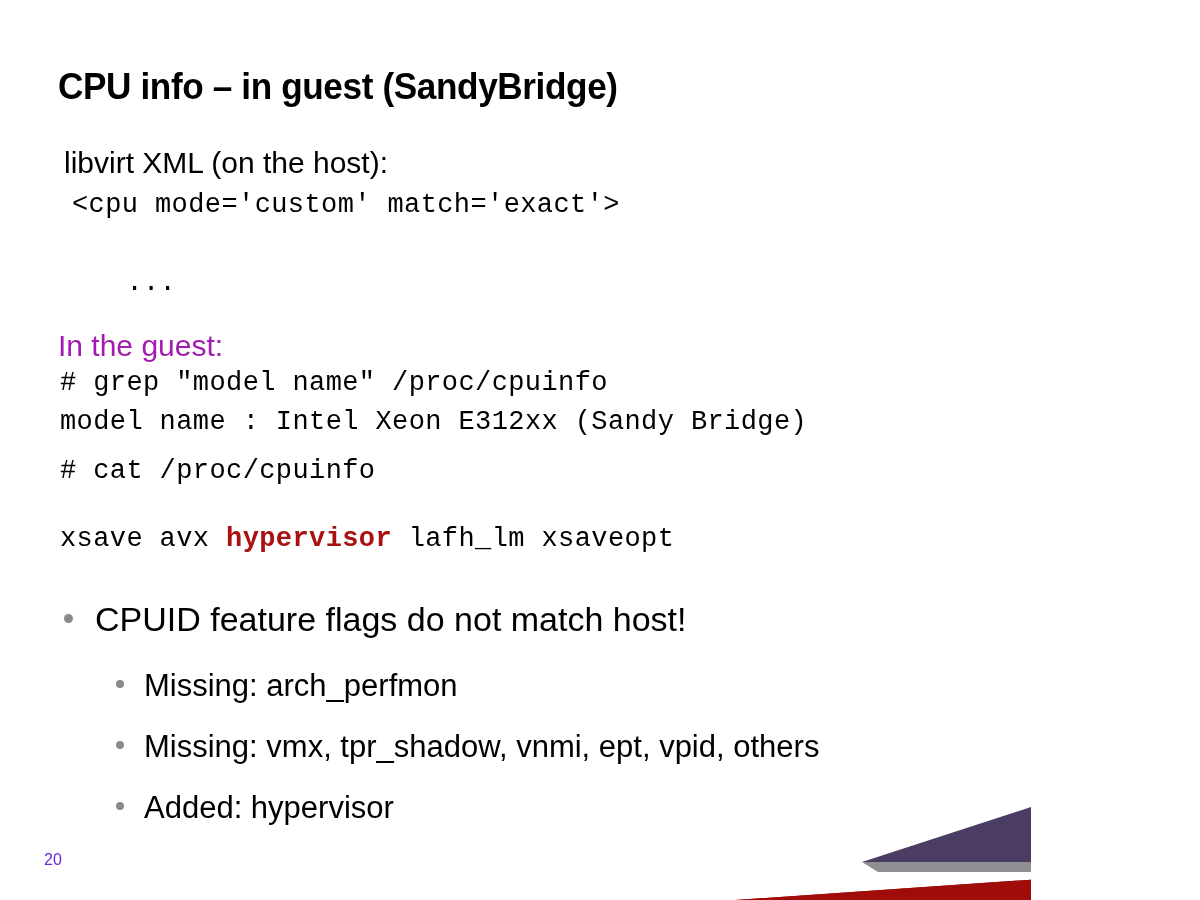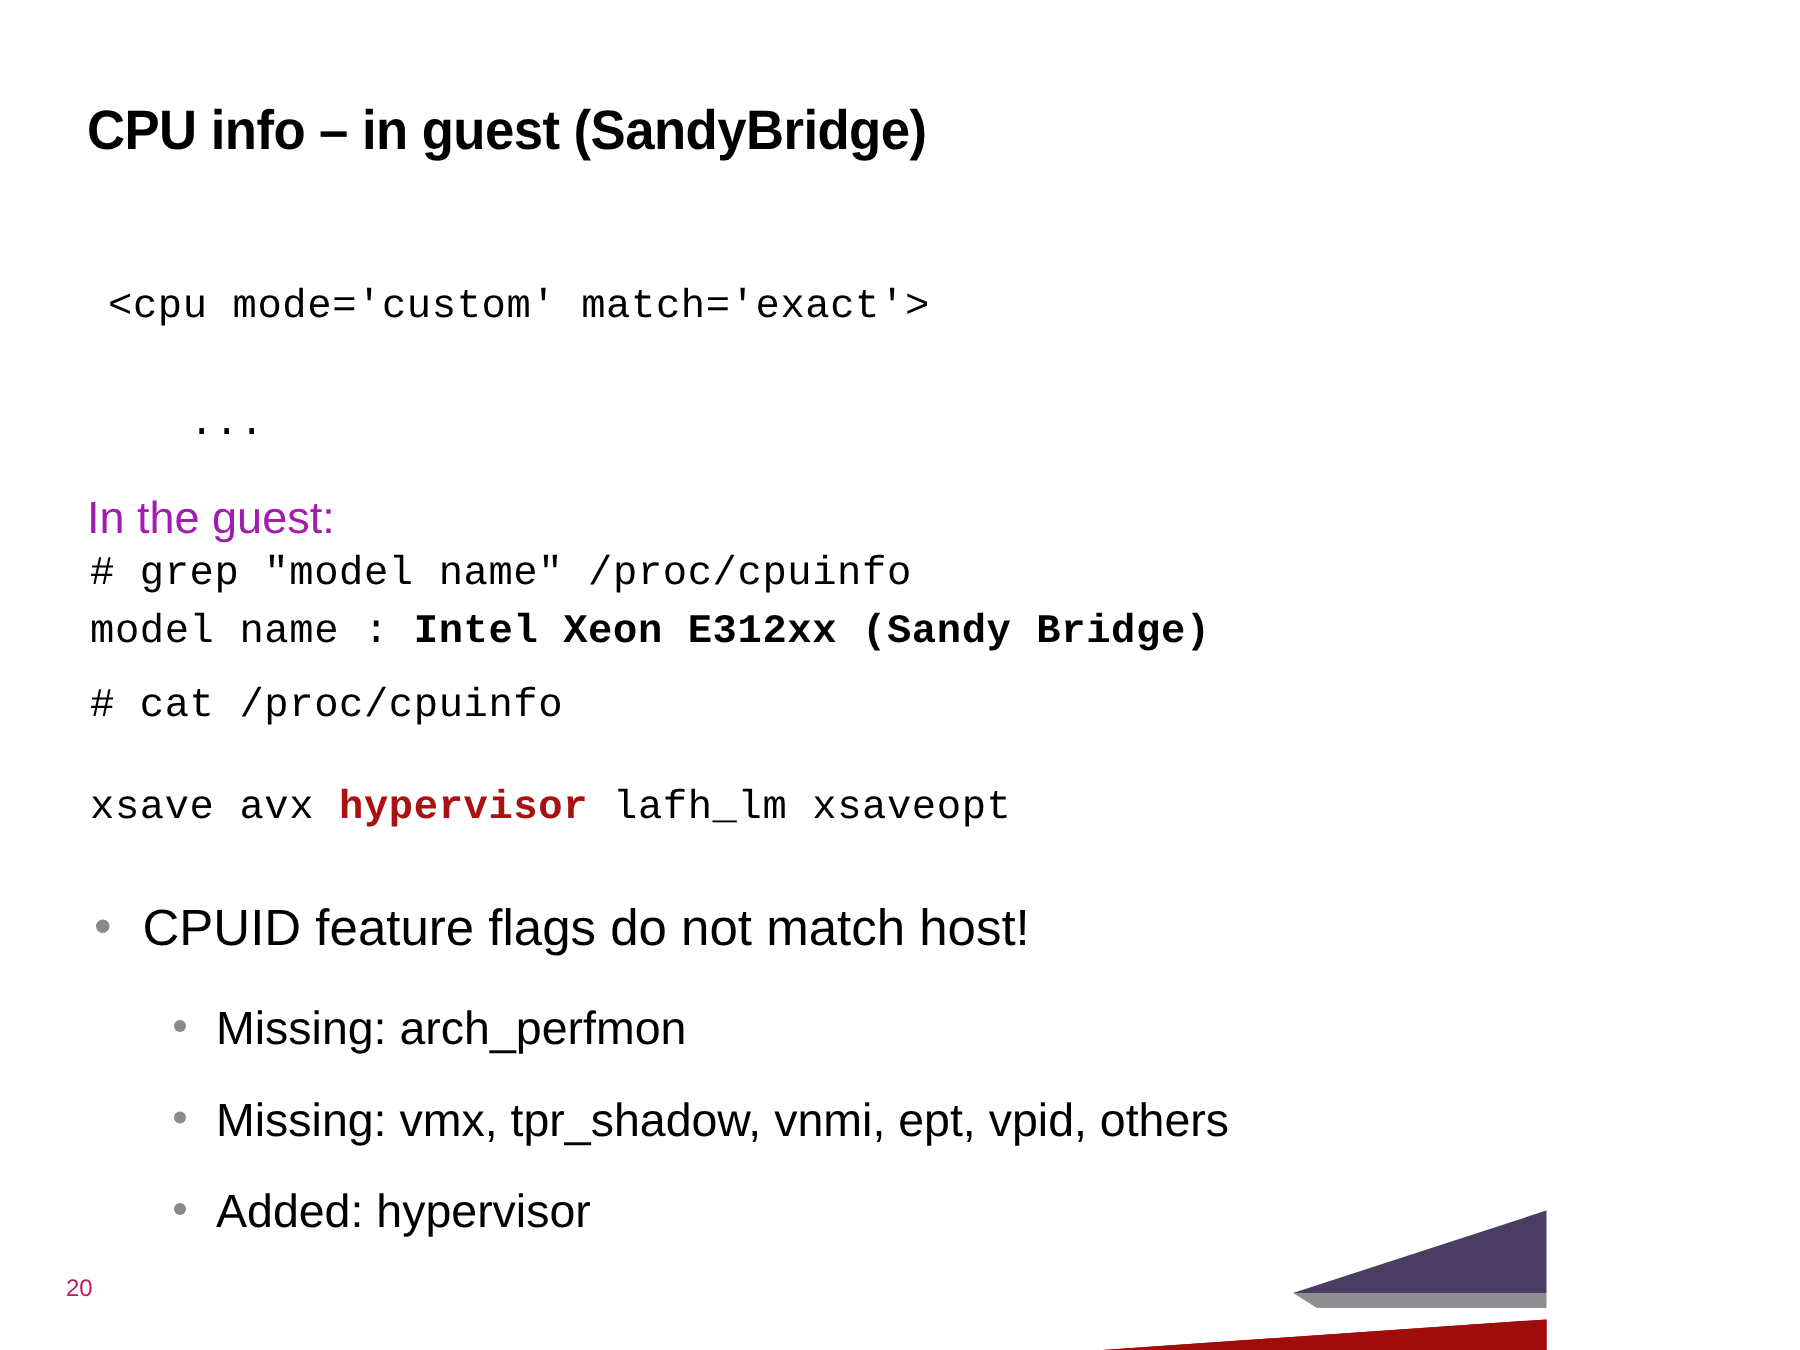--- a/index.html
+++ b/index.html
@@ -55,21 +55,21 @@
 
   .code {
     position: absolute;
     left: 60px;
     font-family: "Liberation Mono", "DejaVu Sans Mono", monospace;
     font-size: 27px;
     color: #000000;
     white-space: pre;
     letter-spacing: 0.4px;
   }
-  .code b { font-weight: bold; margin-top: 32px; }
+  .code b { font-weight: normal; margin-top: 32px; }
   .code .hv { color: #A91210; font-weight: bold; }
 
   .xml-l1 { top: 190px; margin-left: 12px; }
   .xml-l2 { top: 229px; }
   .xml-l3 { top: 268px; }
 
   .sh-l1 { top: 368px; }
   .sh-l2 { top: 407px; }
   .sh-l3 { top: 456px; text-align: right; }
   .sh-l4 { top: 485px; }
@@ -116,21 +116,21 @@
   .bul-2 { top: 668px; }
   .bul-3 { top: 729px; }
   .bul-4 { top: 790px; }
 
   
   .page-num {
     position: absolute;
     left: 44px;
     top: 851px;
     font-size: 16px;
-    color: #be185d;
+    color: #6d28d9;
   }
 
   
   .footer-graphic {
     position: absolute;
     left: 0;
     top: 0;
     width: 1200px;
     height: 900px;
     pointer-events: none;
@@ -143,20 +143,21 @@
     height: 62px;
   }
 </style>
 </head>
 <body>
 
 <div class="slide">
 
   <div class="slide-title">CPU info – in guest (SandyBridge)</div>
 
+  <div class="lbl-host">libvirt XML (on the host):</div>
 
   <div class="code xml-l1">&lt;cpu mode='custom' match='exact'&gt;</div>
   <div class="code xml-l3">    ...</div>
 
   <div class="lbl-guest">In the guest:</div>
 
   <div class="code sh-l1"># grep "model name" /proc/cpuinfo</div>
 
   <div class="code sh-l2"><span>model name : </span><b>Intel Xeon E312xx (Sandy Bridge)</b></div>
 

